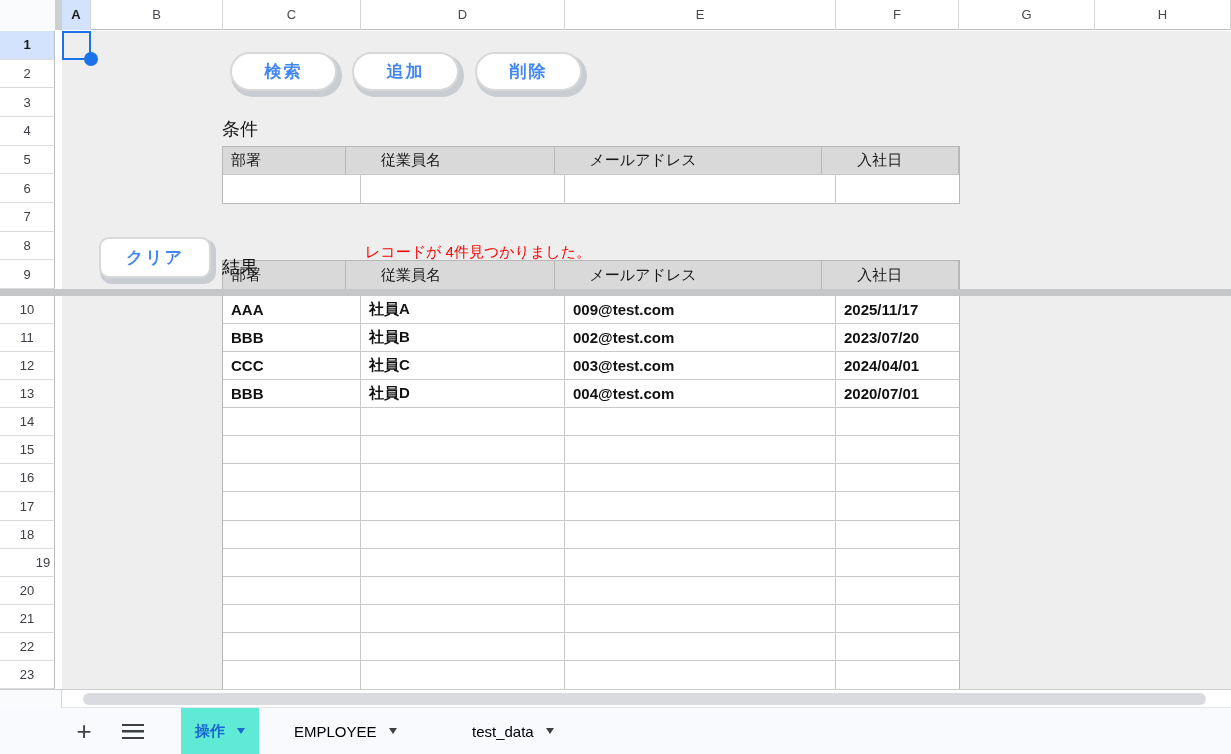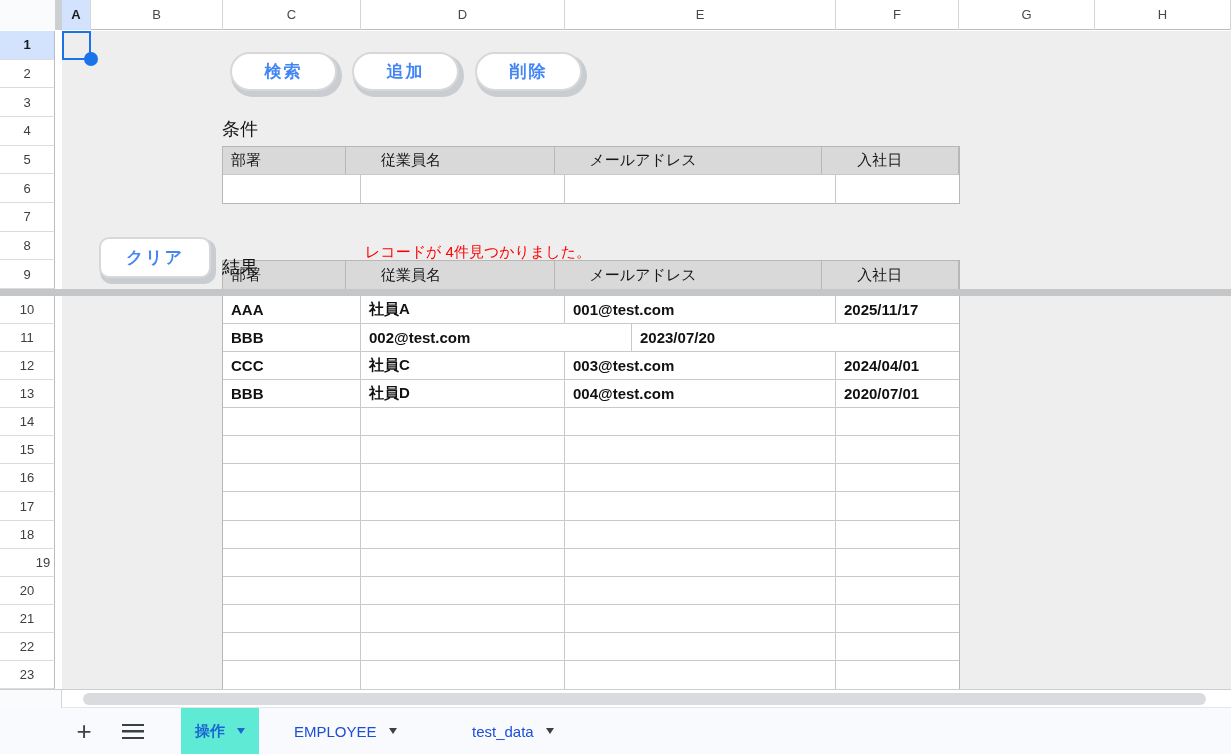--- a/index.html
+++ b/index.html
@@ -57,21 +57,21 @@
   
   .scroll-strip { position:absolute; left:0; top:689px; width:1231px; height:19px; background:#fff; border-top:1px solid #cbcdd0; border-bottom:1px solid #e4e6e9; z-index:10; }
   .scroll-left-box { position:absolute; left:0; top:0; width:62px; height:18px; border-right:1px solid #d4d6d9; background:#fafbfc; }
   .scroll-thumb { position:absolute; left:83px; top:3px; width:1123px; height:12px; border-radius:6px; background:#d9dbde; cursor:pointer; }
 
   
   .tabbar { position:absolute; left:0; top:708px; width:1231px; height:46px; background:#f8fafd; z-index:10; }
   .plus-btn { position:absolute; left:70px; top:0; width:28px; height:46px; display:flex; align-items:center; justify-content:center; font-size:26px; font-weight:400; color:#3f4247; cursor:pointer; }
   .menu-btn { position:absolute; left:118px; top:0; width:30px; height:46px; display:flex; align-items:center; justify-content:center; cursor:pointer; }
   .menu-glyph { width:22px; height:15px; border-top:2.5px solid #3c4043; border-bottom:2.5px solid #3c4043; background:linear-gradient(#3c4043,#3c4043) center/100% 2.5px no-repeat; }
-  .sheet-tab { position:absolute; top:0; height:46px; display:flex; align-items:center; gap:12px; padding:0 14px; cursor:pointer; font-size:15px; color:#1d4ed8; }
+  .sheet-tab { position:absolute; top:0; height:46px; display:flex; align-items:center; gap:12px; padding:0 14px; cursor:pointer; font-size:15px; color:#000000; }
   .sheet-tab.active { background:#5eead4; color:#1a67d2; font-weight:bold; }
   .tab-tri { width:0; height:0; border-left:4.5px solid transparent; border-right:4.5px solid transparent; border-top:6px solid #3c4043; }
   .sheet-tab.active .tab-tri { border-top-color:#1a67d2; }
 </style>
 </head>
 <body>
 
 <div class="stage">
 
   <div class="canvas"></div>
@@ -149,25 +149,26 @@
       <div class="tcell" style="width: 138px;">部署</div>
       <div class="tcell" style="width: 204px;">従業員名</div>
       <div class="tcell" style="width: 271px;">メールアドレス</div>
       <div class="tcell" style="width: 123px;">入社日</div>
     </div>
 
   <div class="tbl" id="res-body">
       <div class="trow body-row">
         <div class="tcell" style="width: 138px;">AAA</div>
         <div class="tcell" style="width: 204px;">社員A</div>
-        <div class="tcell" style="width: 271px;">001@test.com</div>
+        <div class="tcell" style="width: 271px;">009@test.com</div>
         <div class="tcell" style="width: 123px;">2025/11/17</div>
       </div>
       <div class="trow body-row">
         <div class="tcell" style="width: 138px;">BBB</div>
+        <div class="tcell" style="width: 204px;">社員B</div>
         <div class="tcell" style="width: 271px;">002@test.com</div>
         <div class="tcell" style="width: 123px;">2023/07/20</div>
       </div>
       <div class="trow body-row">
         <div class="tcell" style="width: 138px;">CCC</div>
         <div class="tcell" style="width: 204px;">社員C</div>
         <div class="tcell" style="width: 271px;">003@test.com</div>
         <div class="tcell" style="width: 123px;">2024/04/01</div>
       </div>
       <div class="trow body-row">

